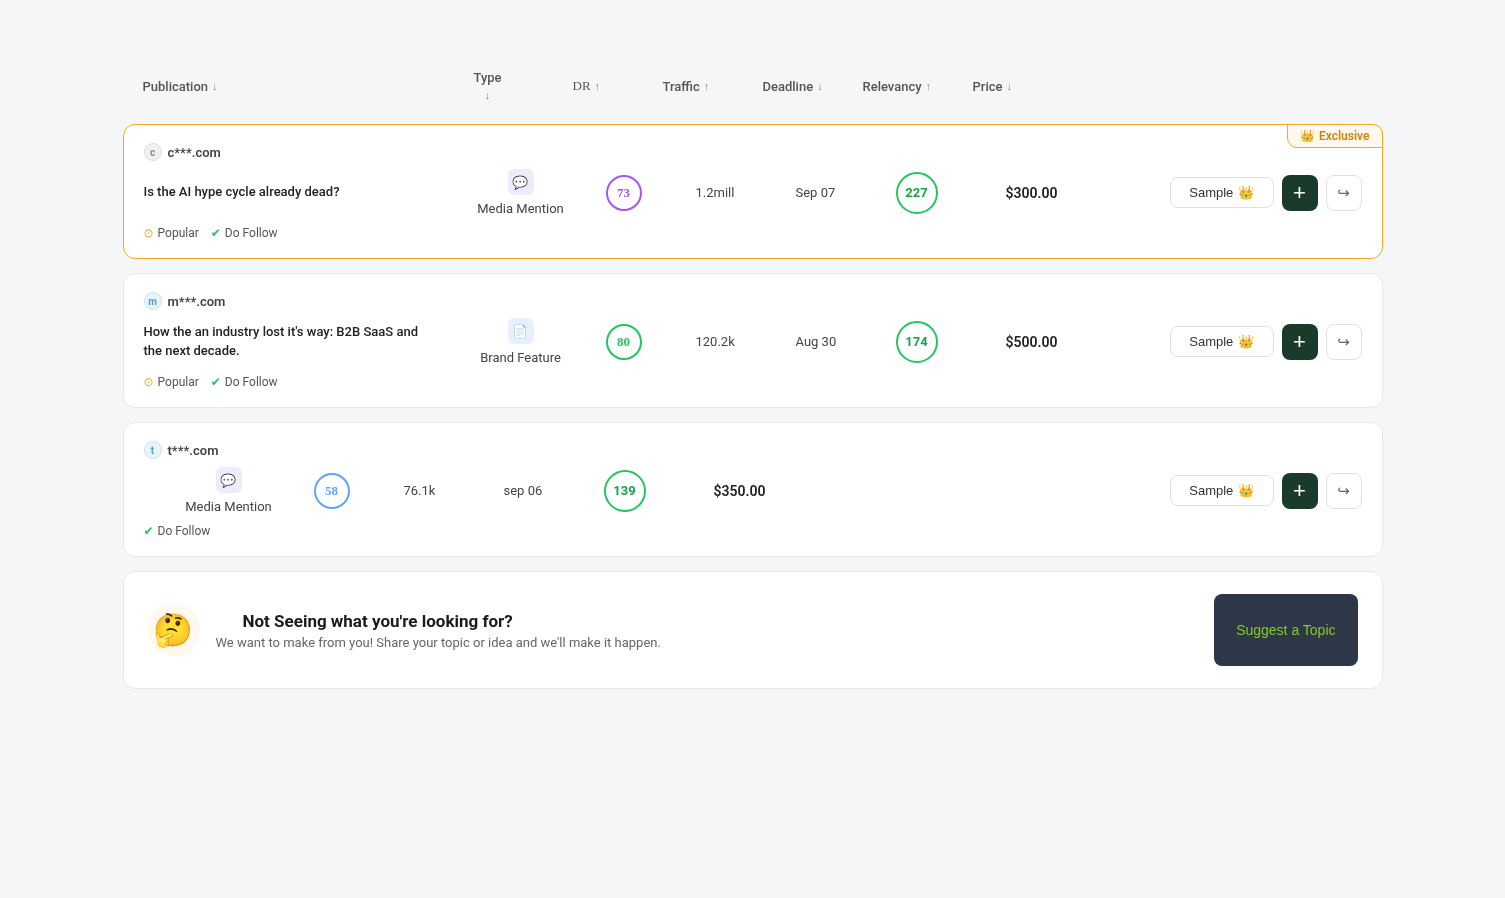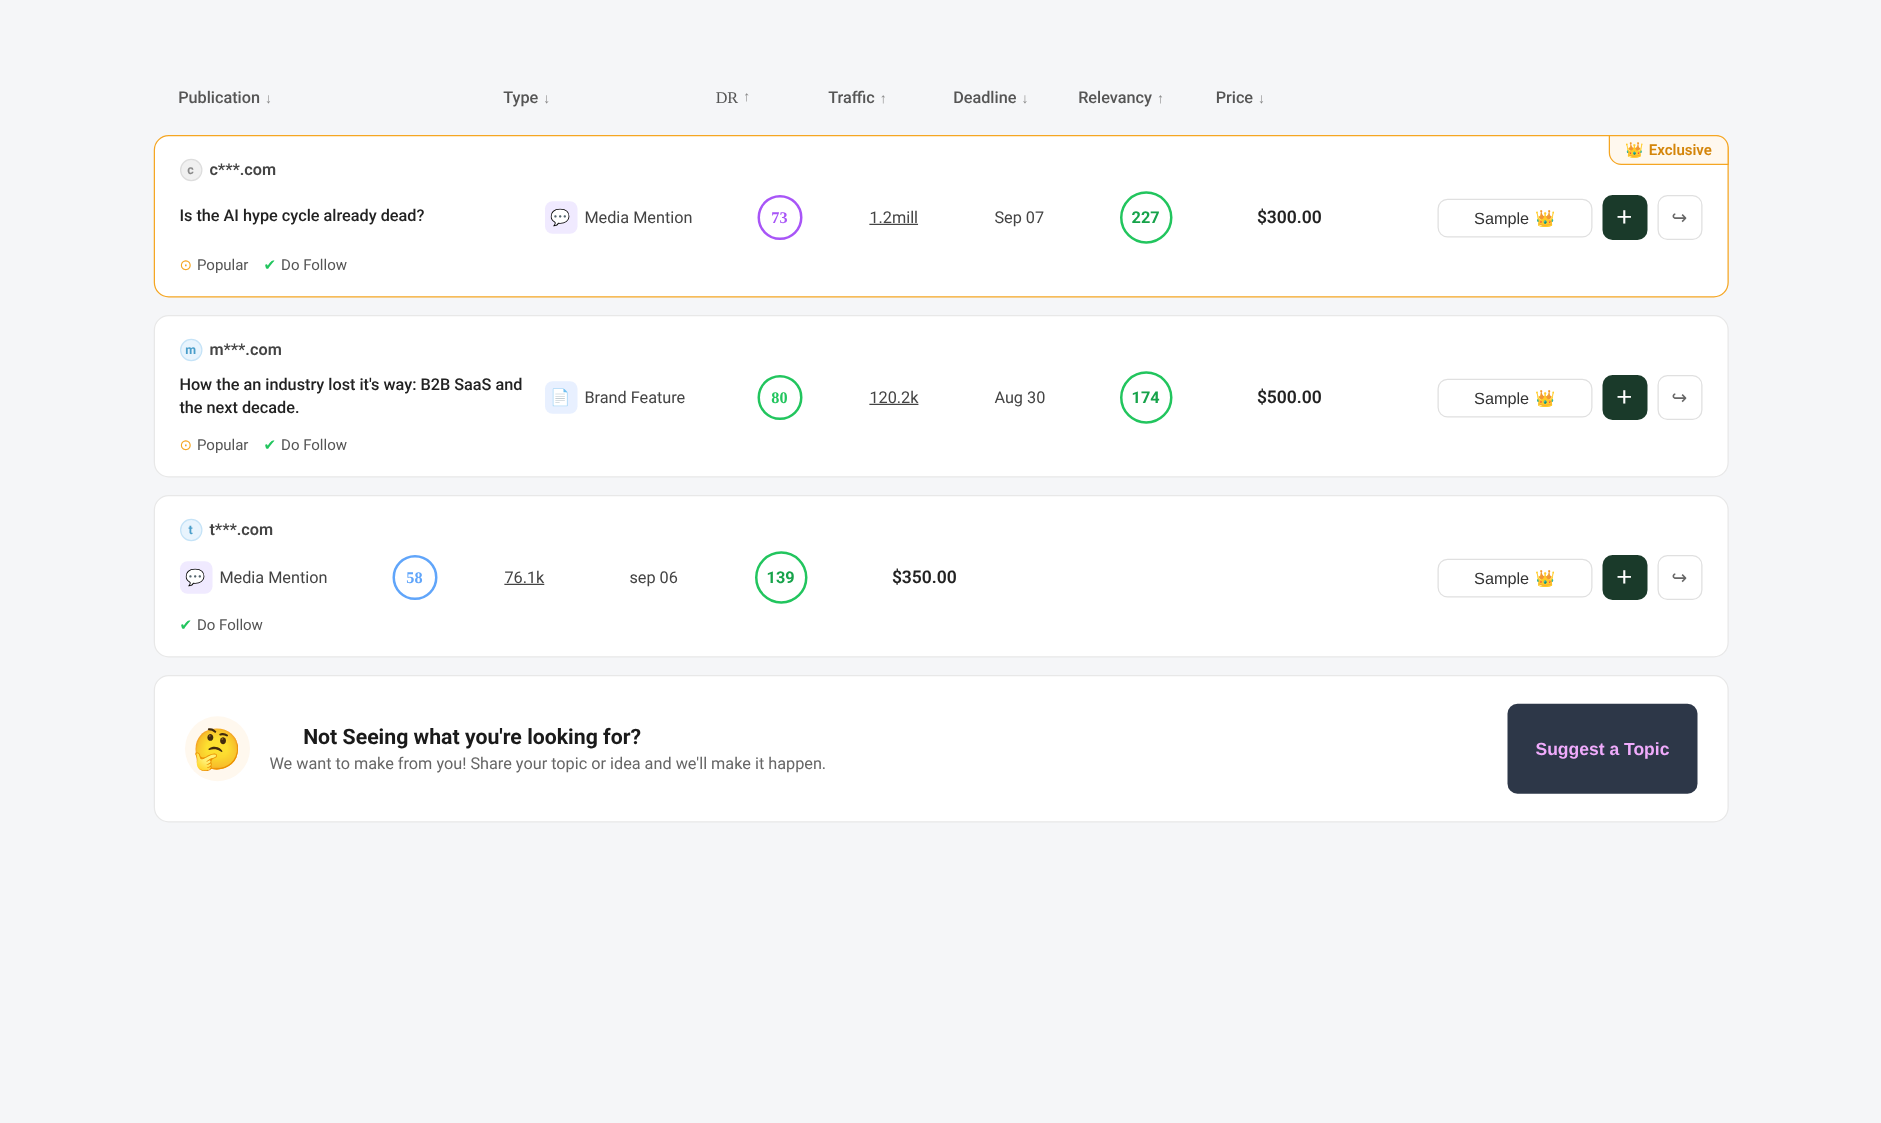--- a/index.html
+++ b/index.html
@@ -18,21 +18,21 @@
     .table-header {
       display: flex;
       align-items: center;
       padding: 10px 20px;
       background: #f5f6f8;
       border-radius: 8px;
       margin-bottom: 12px;
       gap: 0;
     }
     .col-publication { width: 260px; }
-    .col-type { width: 170px; }
+    .col-type { width: 170px; flex-direction: column; }
     .col-dr { width: 90px; font-family: Liberation Serif, serif; }
     .col-traffic { width: 100px; }
     .col-deadline { width: 100px; }
     .col-relevancy { width: 110px; }
     .col-price { width: 110px; }
     .col-actions { flex: 1; }
 
     .header-cell {
       font-size: 13px;
       font-weight: 500;
@@ -152,21 +152,20 @@
       font-weight: 600;
     }
     .dr-purple { border-color: #a855f7; color: #a855f7; }
     .dr-green { border-color: #22c55e; color: #22c55e; }
     .dr-blue { border-color: #60a5fa; color: #60a5fa; }
 
     .card-traffic {
       width: 100px;
       font-size: 13px;
       color: #444;
-      text-decoration: underline;
     }
     .card-deadline {
       width: 100px;
       font-size: 13px;
       color: #444;
     }
     .card-relevancy {
       width: 110px;
       display: flex;
       align-items: center;
@@ -191,21 +190,21 @@
       color: #222;
     }
     .card-actions {
       flex: 1;
       display: flex;
       align-items: center;
       gap: 8px;
       justify-content: flex-end;
     }
     .btn-sample {
-      padding: 7px 28px;
+      padding: 7px 18px;
       border: 1.5px solid #e0e0e0;
       border-radius: 8px;
       background: #fff;
       font-size: 13px;
       font-weight: 500;
       color: #333;
       cursor: pointer;
       display: flex;
       align-items: center;
       gap: 5px;
@@ -286,26 +285,26 @@
       color: #1a1a1a;
       margin-bottom: 4px;
       margin-left: 27px;
     }
     .not-seeing-subtitle {
       font-size: 13px;
       color: #666;
     }
     .btn-suggest {
       background: #2d3748;
-      color: #f0abfc;
+      color: #84cc16;
       border: none;
       border-radius: 8px;
       padding: 28px 22px;
       font-size: 14px;
-      font-weight: 700;
+      font-weight: 400;
       cursor: pointer;
       white-space: nowrap;
       flex-shrink: 0;
     }
   </style>
 </head>
 <body>
 
 <div class="container">
 

